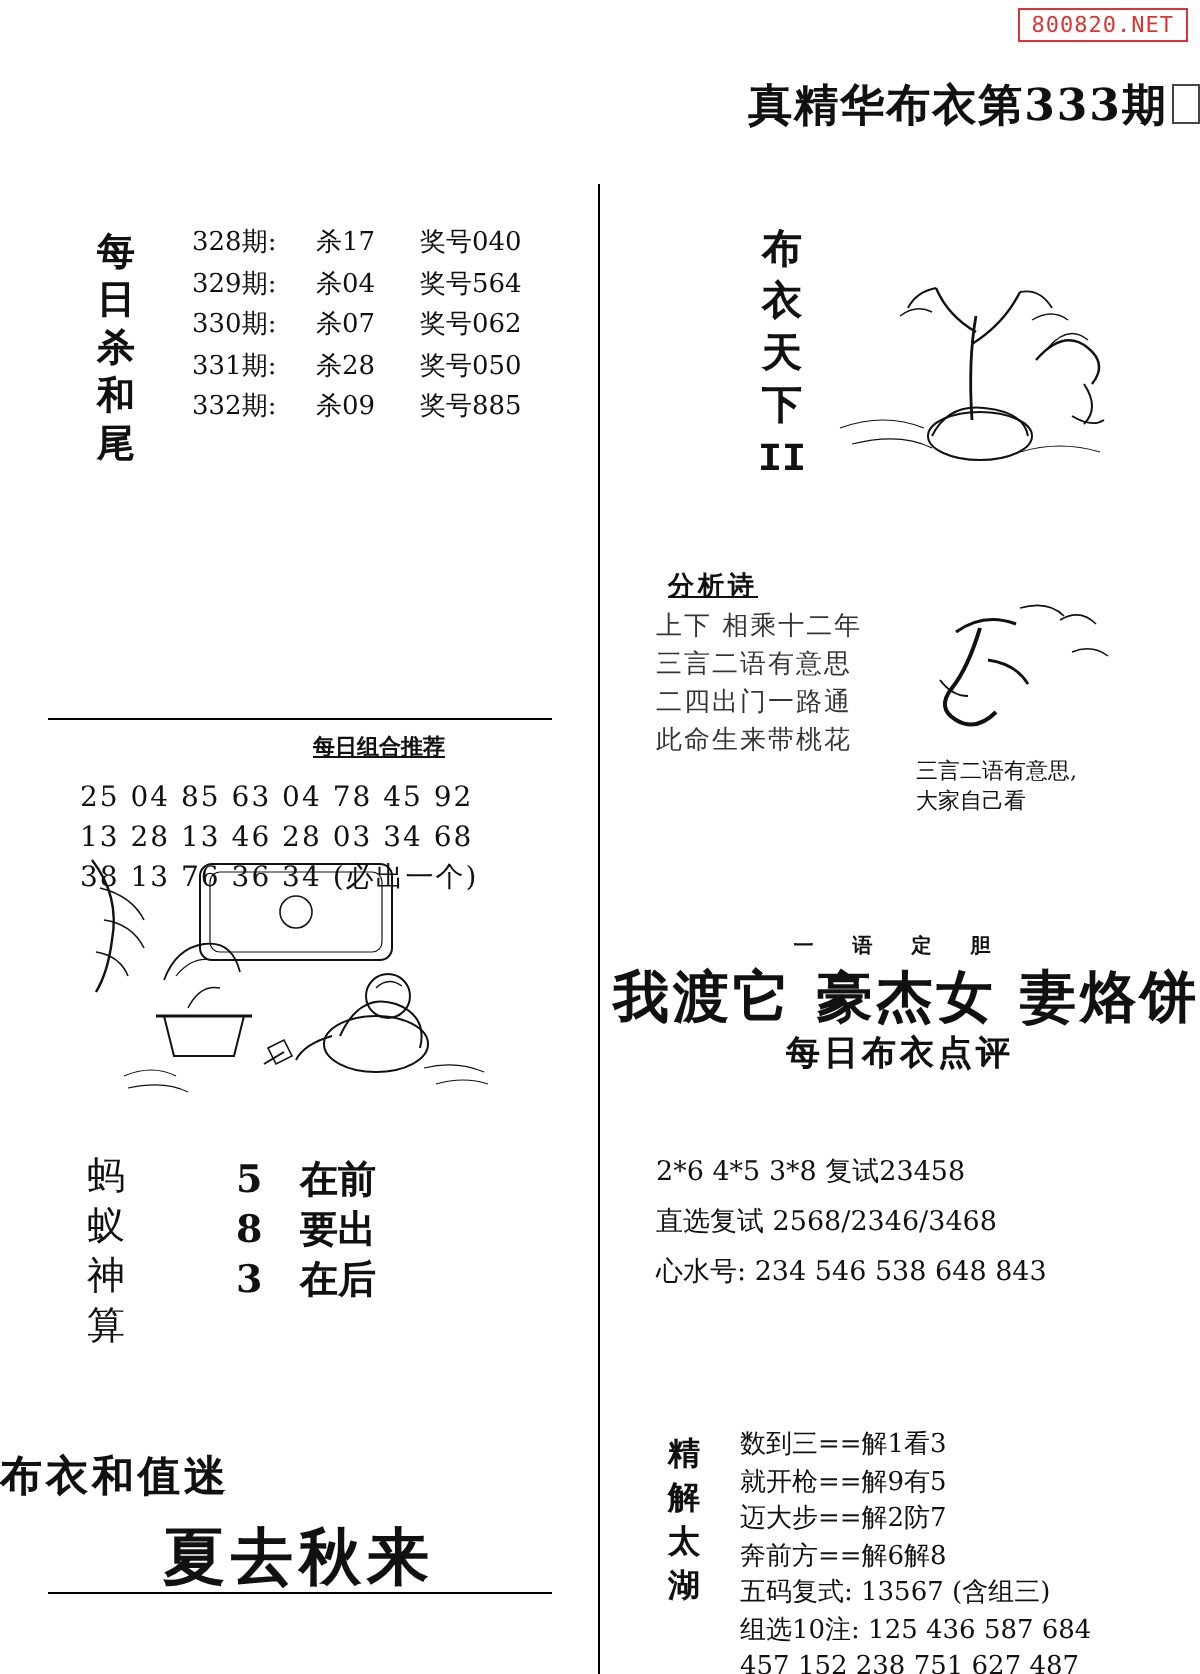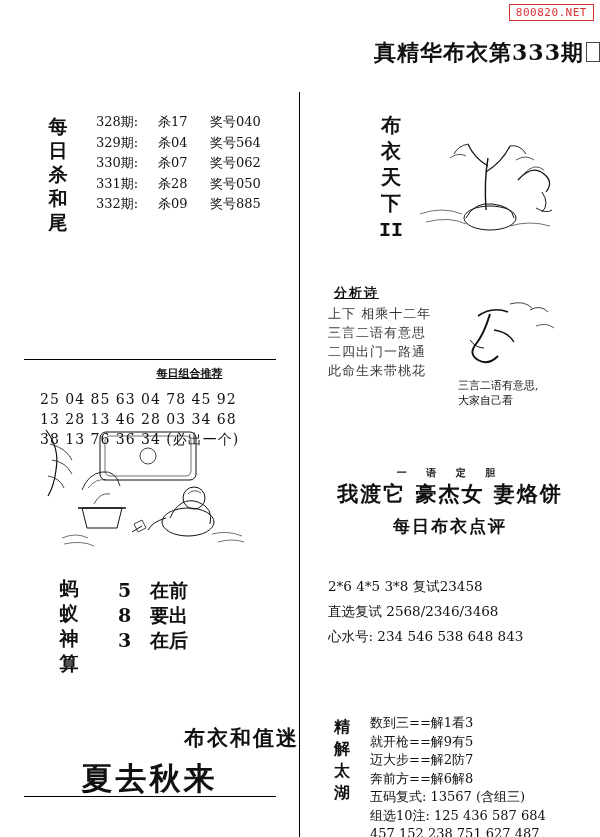--- a/index.html
+++ b/index.html
@@ -83,37 +83,37 @@
     letter-spacing:1px;
   }
 
   
   .ill-left{
     position:absolute;left:42px;top:330px;width:215px;height:130px;
   }
   .ill-left svg{display:block;}
 
   .ant-label{
-    position:absolute;left:56px;top:480px;
-    width:26px;font-size:19px;font-weight:bold;line-height:25px;
+    position:absolute;left:40px;top:480px;
+    width:26px;font-size:19px;font-weight:normal;line-height:25px;
     font-family:"DejaVu Serif","Liberation Serif",serif;text-align:center;
   }
   .ant-nums{
     position:absolute;left:118px;top:482px;
     font-size:19px;line-height:25px;font-weight:bold;
     font-family:"DejaVu Serif","Liberation Serif",serif;
   }
   .ant-words{
     position:absolute;left:150px;top:482px;
     font-size:19px;line-height:25px;font-weight:bold;
     font-family:"DejaVu Serif","Liberation Serif",serif;
   }
 
   .riddle-title{
-    position:absolute;left:0;top:628px;width:299px;text-align:right;
+    position:absolute;left:0;top:628px;width:299px;text-align:left;
     font-size:21px;font-weight:bold;letter-spacing:2px;
     font-family:"DejaVu Serif","Liberation Serif",serif;
   }
   .riddle-body{
     position:absolute;left:0;top:662px;width:299px;text-align:center;
     font-size:31px;font-weight:bold;letter-spacing:3px;
     font-family:"DejaVu Serif","Liberation Serif",serif;
   }
 
   .hist-title{
@@ -155,22 +155,22 @@
     font-family:"DejaVu Serif","Liberation Serif",serif;
   }
 
   .yydd-title{
     position:absolute;left:0;top:358px;width:300px;text-align:center;
     font-size:10px;font-weight:bold;letter-spacing:8px;
     font-family:"DejaVu Serif","Liberation Serif",serif;
     margin-top:12px;
   }
   .yydd-body{
-    position:absolute;left:0;top:384px;width:300px;text-align:center;
-    font-size:21px;font-weight:bold;letter-spacing:2px;
+    position:absolute;left:0;top:384px;width:300px;text-align:right;
+    font-size:28px;font-weight:bold;letter-spacing:2px;
     font-family:"DejaVu Serif","Liberation Serif",serif;
   }
   .daily-review{
     position:absolute;left:0;top:419px;width:300px;text-align:center;
     font-size:17px;font-weight:bold;letter-spacing:2px;
     font-family:"DejaVu Serif","Liberation Serif",serif;
   }
 
   .bets{
     position:absolute;left:28px;top:478px;

